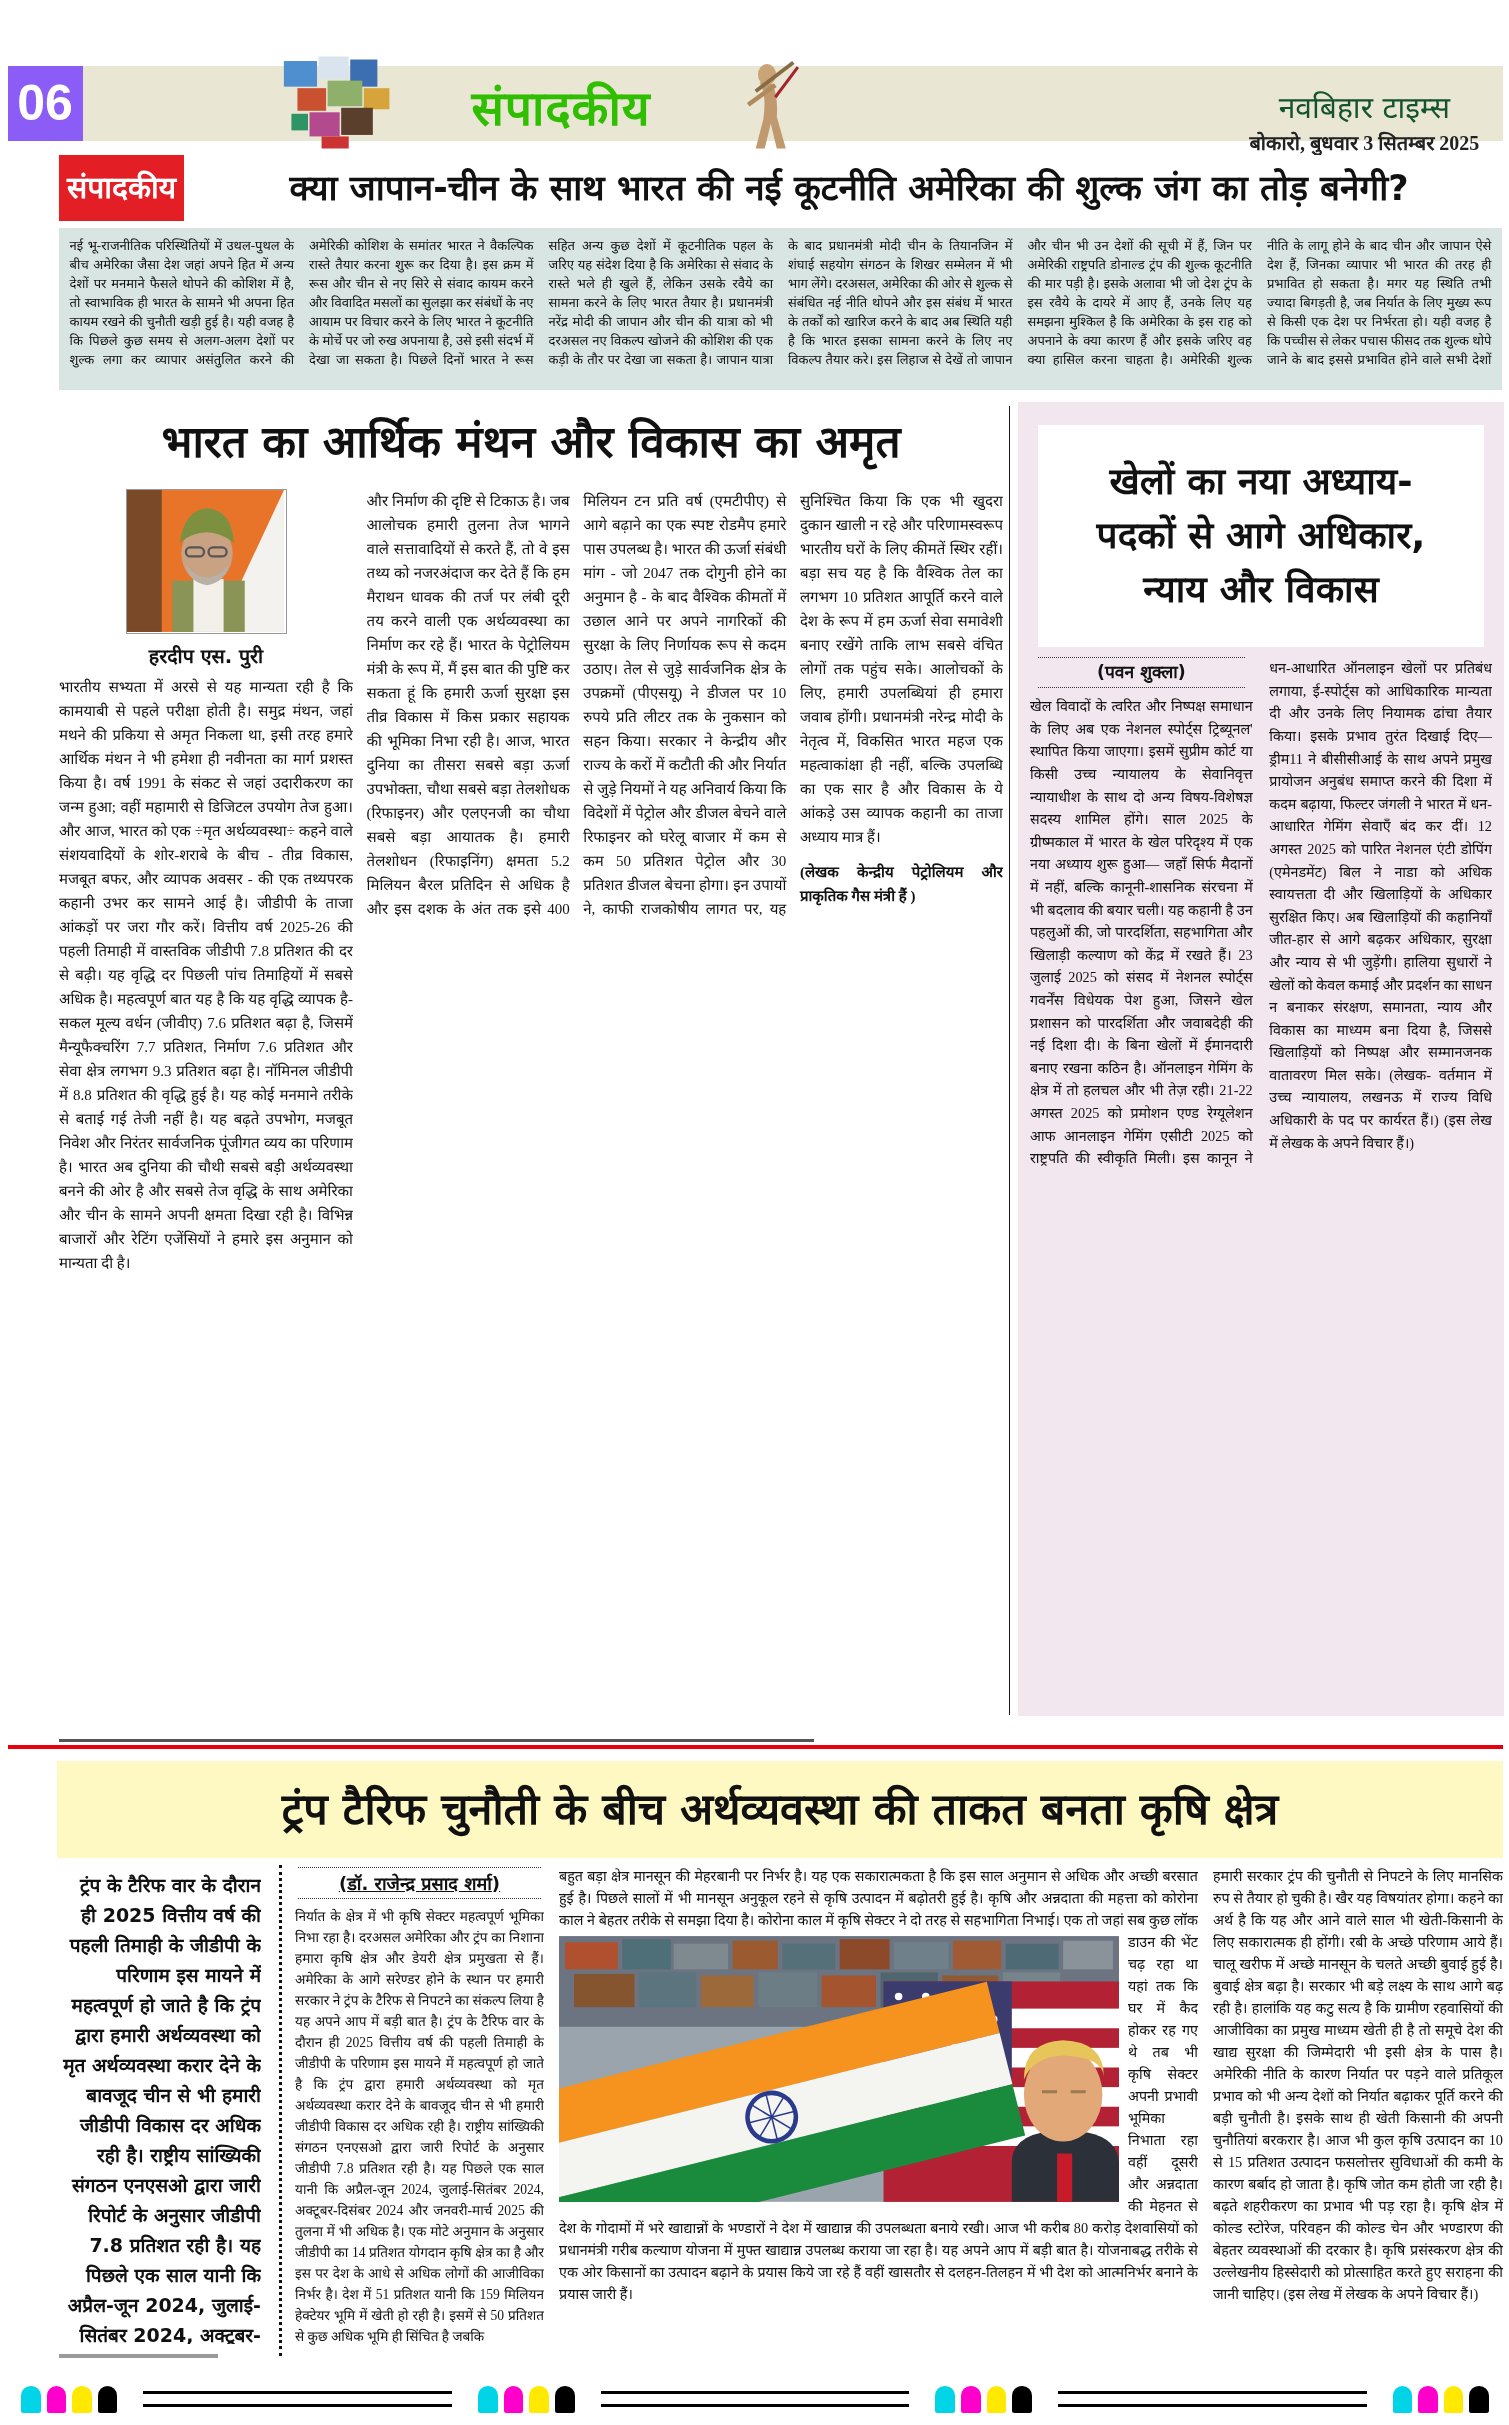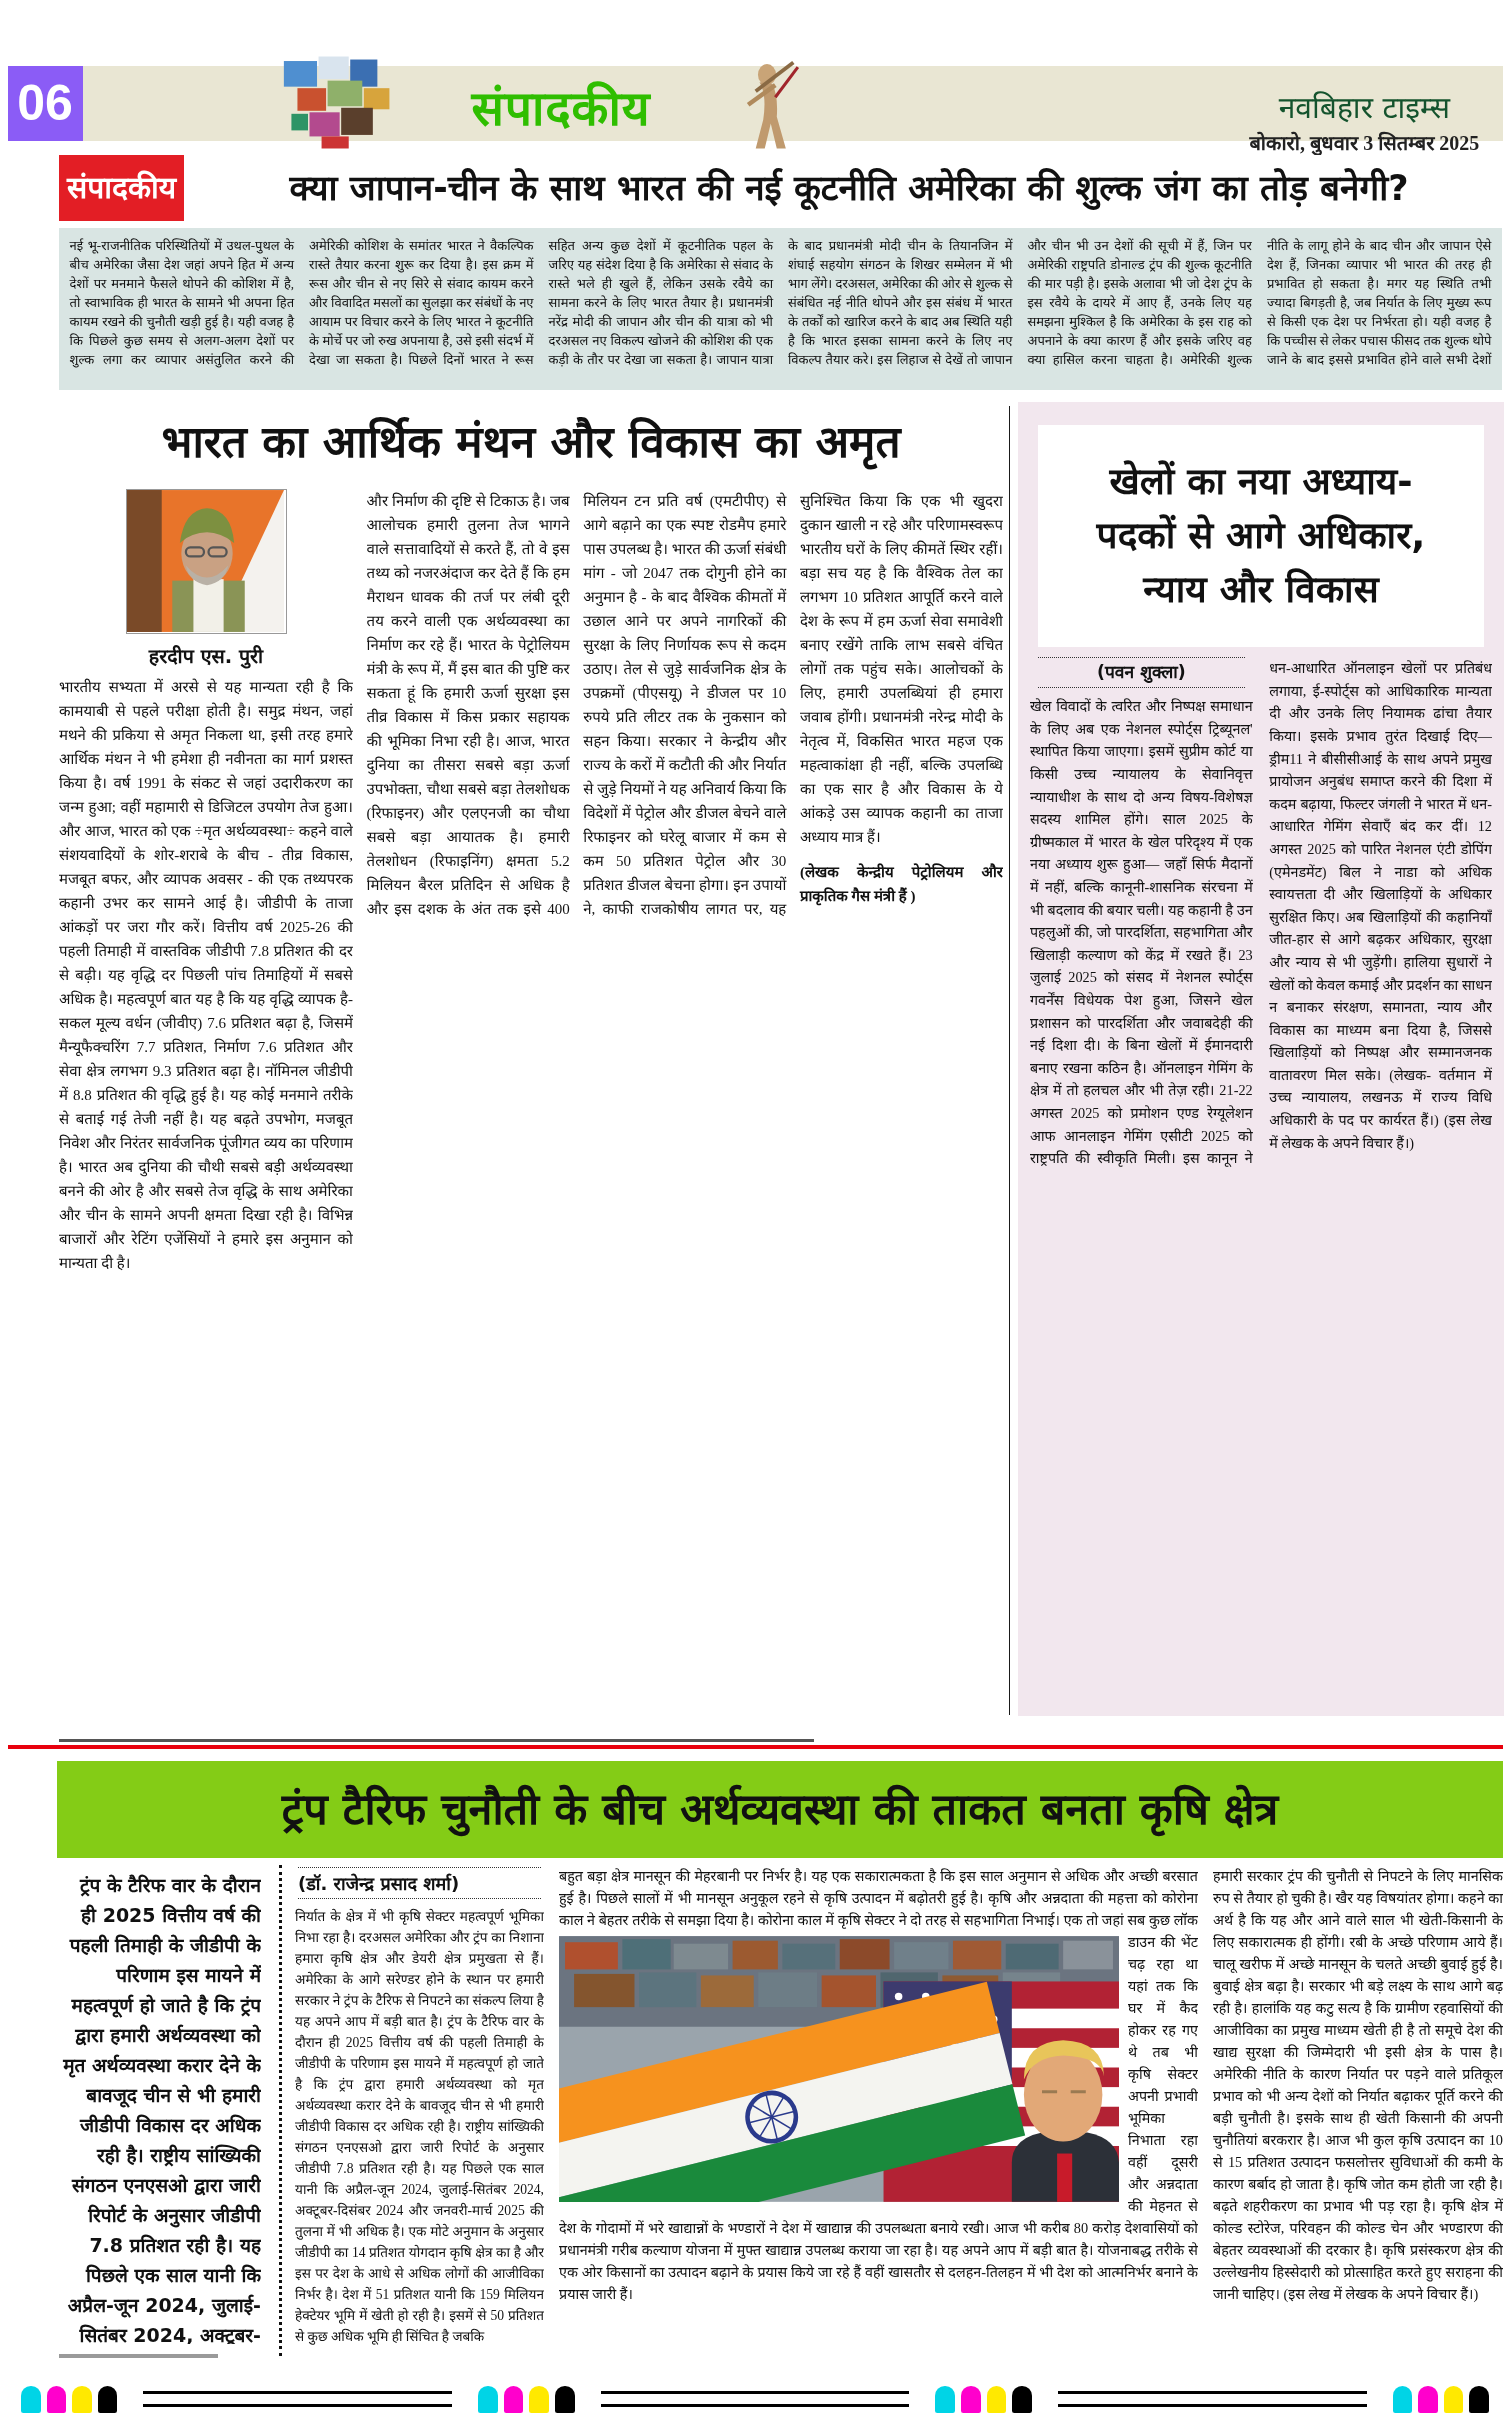--- a/index.html
+++ b/index.html
@@ -45,30 +45,30 @@
   .sp-headbox{margin:22.6px 19.6px 0 19.6px;background:#ffffff;padding:30px 6px;}
   .sp-head{font-size:37px;line-height:54px;font-weight:bold;text-align:center;font-family:"DejaVu Sans",sans-serif;}
   .sp-body{margin:10.6px 12px 0 12px;column-count:2;column-gap:16.6px;font-size:14.3px;line-height:22.6px;
            text-align:justify;height:966px;overflow:hidden;}
   .sp-byline{font-weight:bold;font-size:17.4px;text-align:center;border-top:1.5px dotted #333;border-bottom:1.5px dotted #333;
              padding:3px 0;margin:0 7.5px 7.5px 7.5px;font-family:"DejaVu Sans",sans-serif;}
 
   
   .rule-k{position:absolute;left:59px;top:1739px;width:755px;height:3px;background:#555;}
   .rule-r{position:absolute;left:7.5px;top:1745px;width:1495px;height:3.8px;background:#e8000d;}
-  .ag-head{position:absolute;left:57px;top:1761px;width:1446px;height:97px;background:#84cc16;
+  .ag-head{position:absolute;left:57px;top:1761px;width:1446px;height:97px;background:#fef9c3;
            font-size:43px;font-weight:bold;line-height:97px;text-align:center;font-family:"DejaVu Sans",sans-serif;}
   .ag-body{position:absolute;left:59px;top:1865px;width:1443px;height:510px;}
   .pq{position:absolute;left:0;top:4.5px;width:202px;font-weight:bold;font-size:19px;line-height:30px;
       text-align:right;font-family:"DejaVu Sans",sans-serif;height:474px;overflow:hidden;}
   .pq-rule{position:absolute;left:0;top:489px;width:159px;height:3.8px;background:#9a9a9a;}
   .ag-dots{position:absolute;left:220px;top:0;height:491px;border-left:3.8px dotted #111;}
   .ag-b{position:absolute;left:236px;top:0;width:249px;height:507px;overflow:hidden;}
-  .ag-b .byl{font-weight:bold;font-size:18px;border-top:1.5px dotted #333;border-bottom:1.5px dotted #333;
-             padding:3px 0;margin:1.5px 3px 7.5px 3px;font-family:"DejaVu Sans",sans-serif;}
+  .ag-b .byl{font-weight:bold;font-size:18px;text-align:center;border-top:1.5px dotted #333;border-bottom:1.5px dotted #333;
+             padding:3px 0;margin:1.5px 3px 7.5px 3px;font-family:"DejaVu Sans",sans-serif;text-decoration:underline;}
   .ag-b .txt{font-size:13.6px;line-height:21px;text-align:justify;}
   .ag-mid{position:absolute;left:500px;top:0;width:639px;height:510px;overflow:hidden;
           font-size:14.3px;line-height:22px;text-align:justify;}
   .ag-mid svg{float:left;margin:4.5px 9px 4.5px 0;}
   .ag-r{position:absolute;left:1154px;top:0;width:290px;height:510px;overflow:hidden;
         font-size:14.3px;line-height:22px;text-align:justify;}
 
   
   .regrow{position:absolute;left:21px;top:2384px;width:1468px;height:30px;display:flex;align-items:center;}
   .mkgrp{display:flex;gap:6px;}

